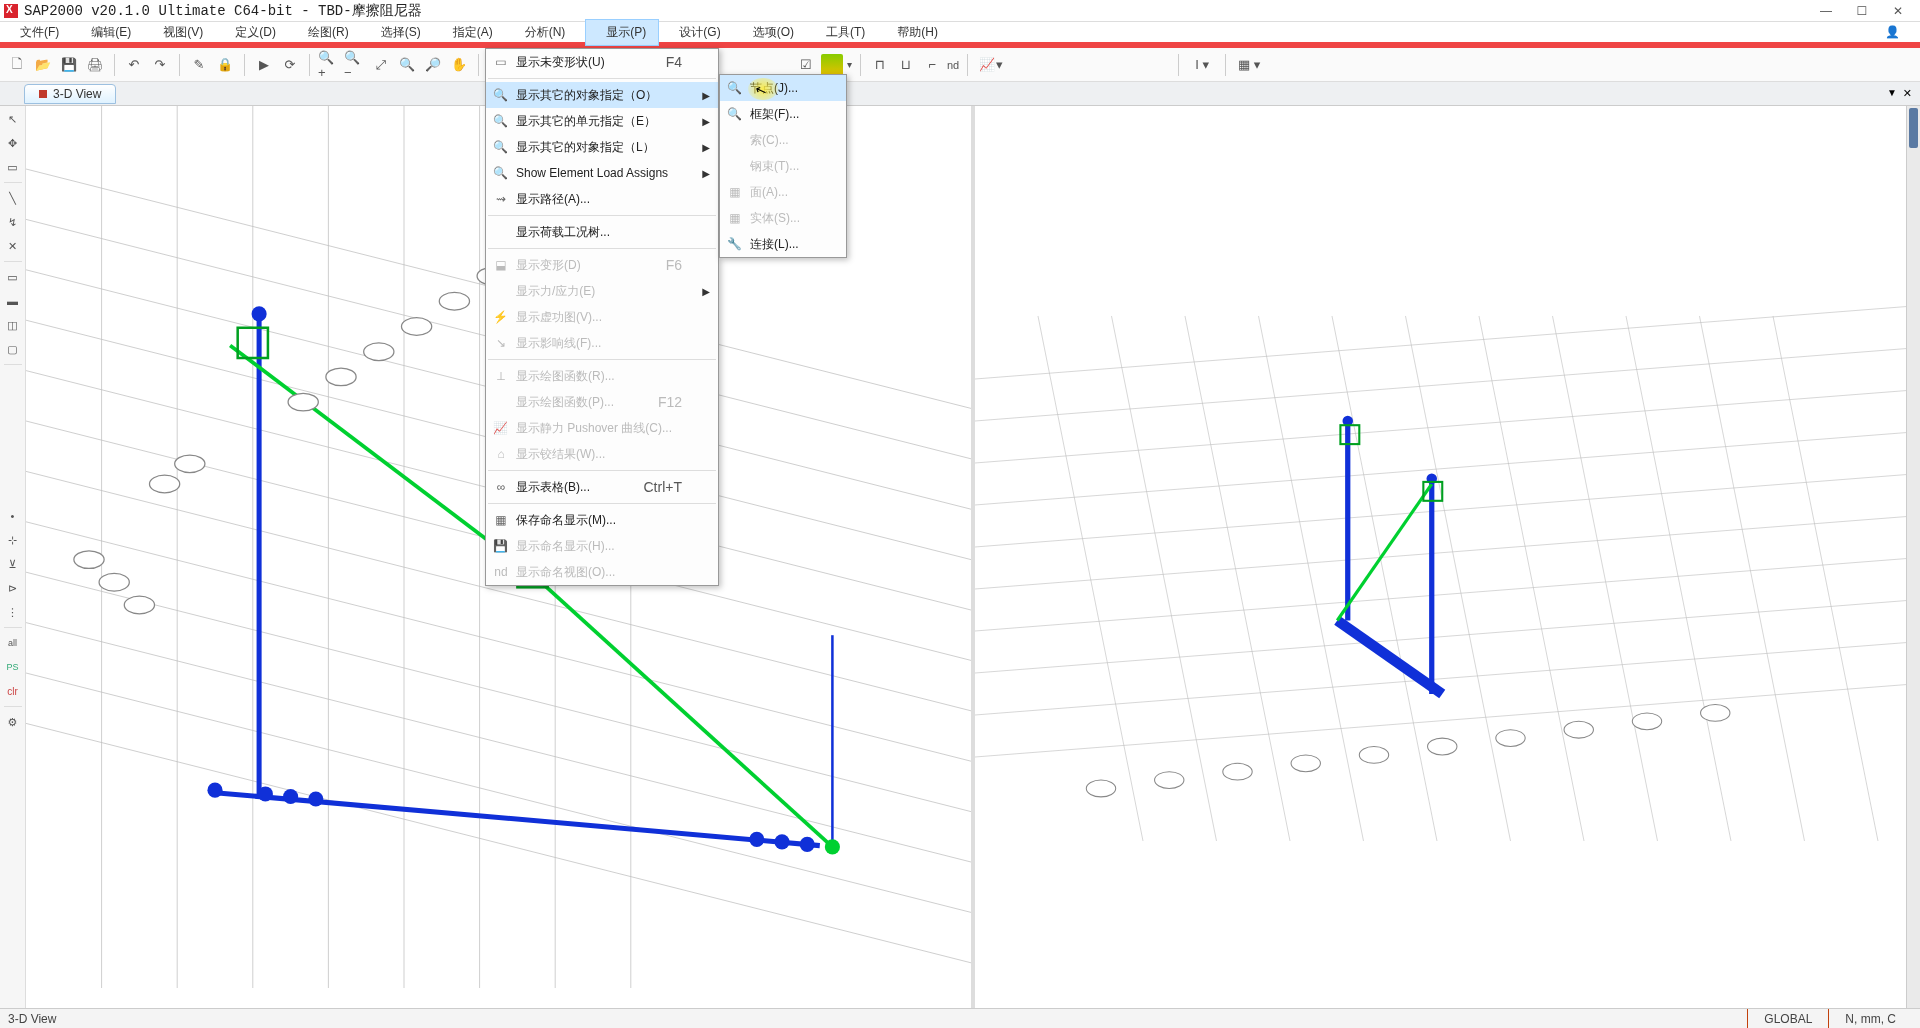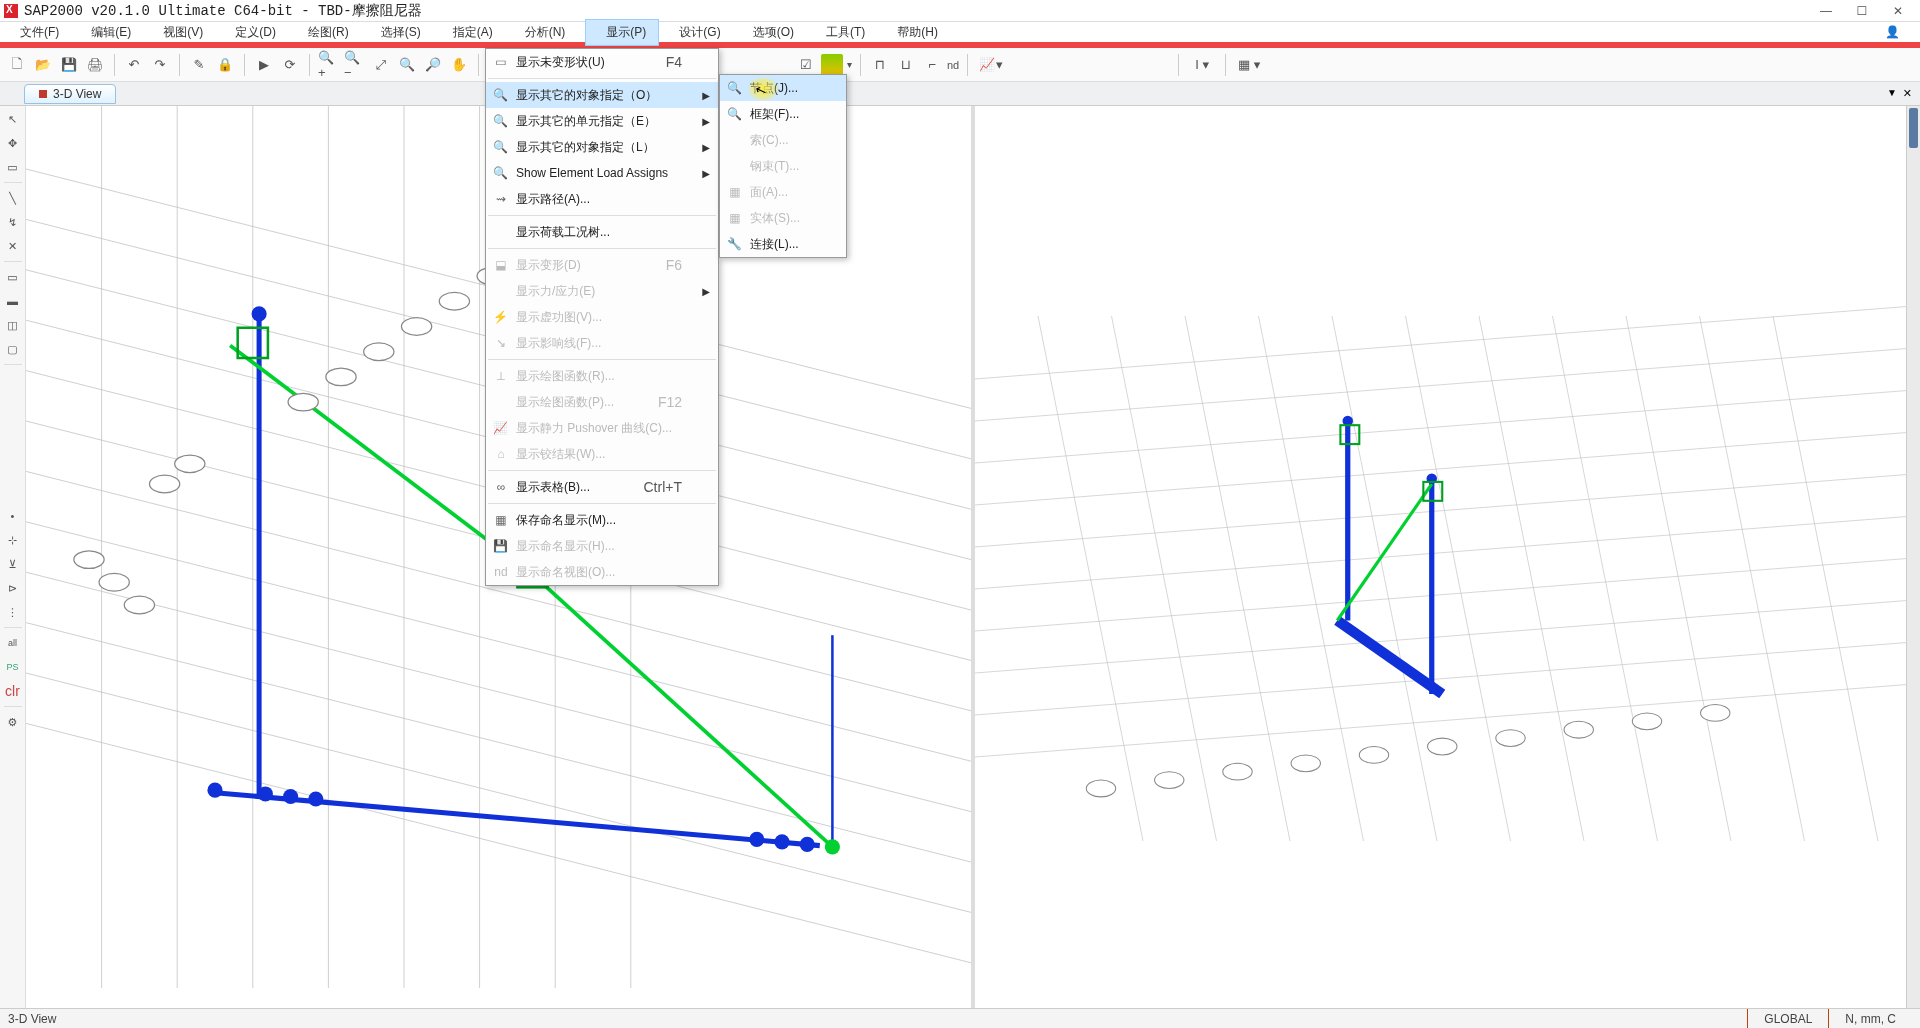--- a/index.html
+++ b/index.html
@@ -151,21 +151,21 @@
   <span class="ssep"></span>
   <div style="height:130px"></div>
   <span class="sbtn">•</span>
   <span class="sbtn">⊹</span>
   <span class="sbtn">⊻</span>
   <span class="sbtn">⊳</span>
   <span class="sbtn">⋮</span>
   <span class="ssep"></span>
   <span class="sbtn" style="font-size:9px">all</span>
   <span class="sbtn" style="font-size:9px;color:#3a7">PS</span>
-  <span class="sbtn" style="font-size:14px;color:#c44">clr</span>
+  <span class="sbtn" style="font-size:10px;color:#c44">clr</span>
   <span class="ssep"></span>
   <span class="sbtn">⚙</span>
 </div>
 
 <div class="canvas-area">
   <div class="pane">
     <svg class="gridsvg" viewBox="0 0 750 700" preserveAspectRatio="none">
 
       <g stroke="#bfbfbf" stroke-width="0.6">
         <line x1="0" y1="50" x2="750" y2="240"></line>

